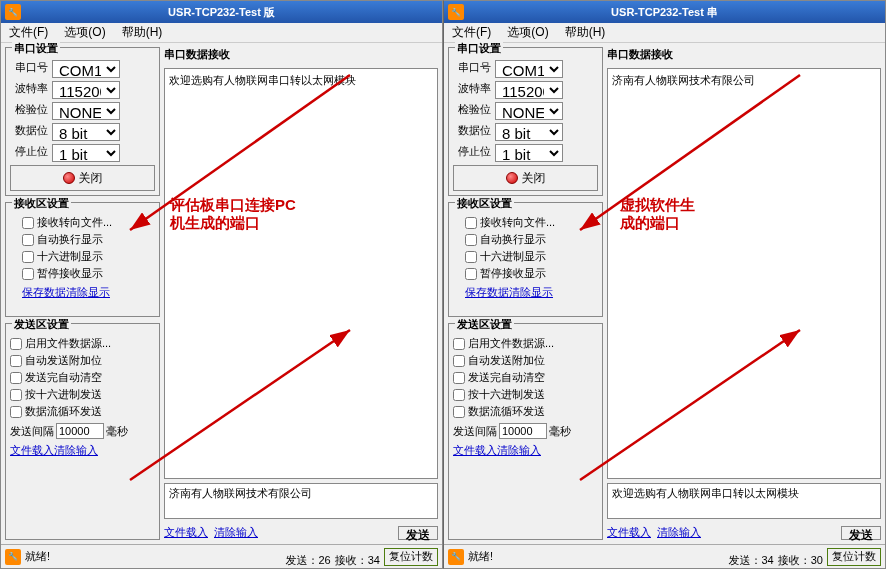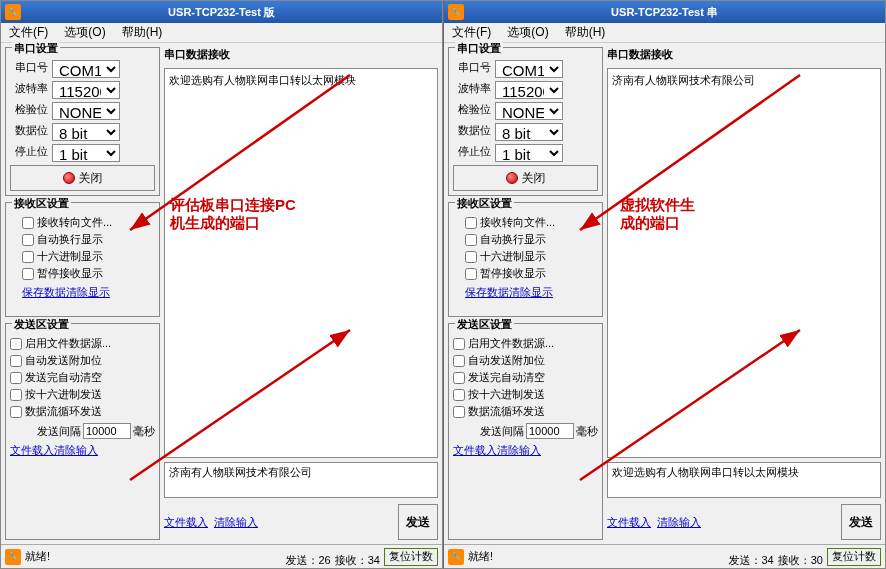--- a/index.html
+++ b/index.html
@@ -221,21 +221,20 @@
       font-size: 11px;
       font-weight: bold;
     }
 
     .send-interval-row {
       display: flex;
       align-items: center;
       gap: 2px;
       margin-top: 4px;
       font-size: 11px;
-      justify-content: flex-end;
     }
 
     .send-interval-input {
       width: 48px;
       height: 16px;
       font-size: 11px;
       border: 1px solid #888;
       padding: 0 2px;
     }
 
@@ -294,21 +293,21 @@
 
     .send-row {
       display: flex;
       align-items: center;
       gap: 4px;
       margin-top: 2px;
     }
 
     .send-btn {
       width: 40px;
-      height: 36px;
+      height: 14px;
       background: #f0f0f0;
       border: 1px solid #888;
       cursor: pointer;
       font-size: 12px;
       font-weight: bold;
     }
 
     .bottom-links {
       display: flex;
       gap: 6px;

